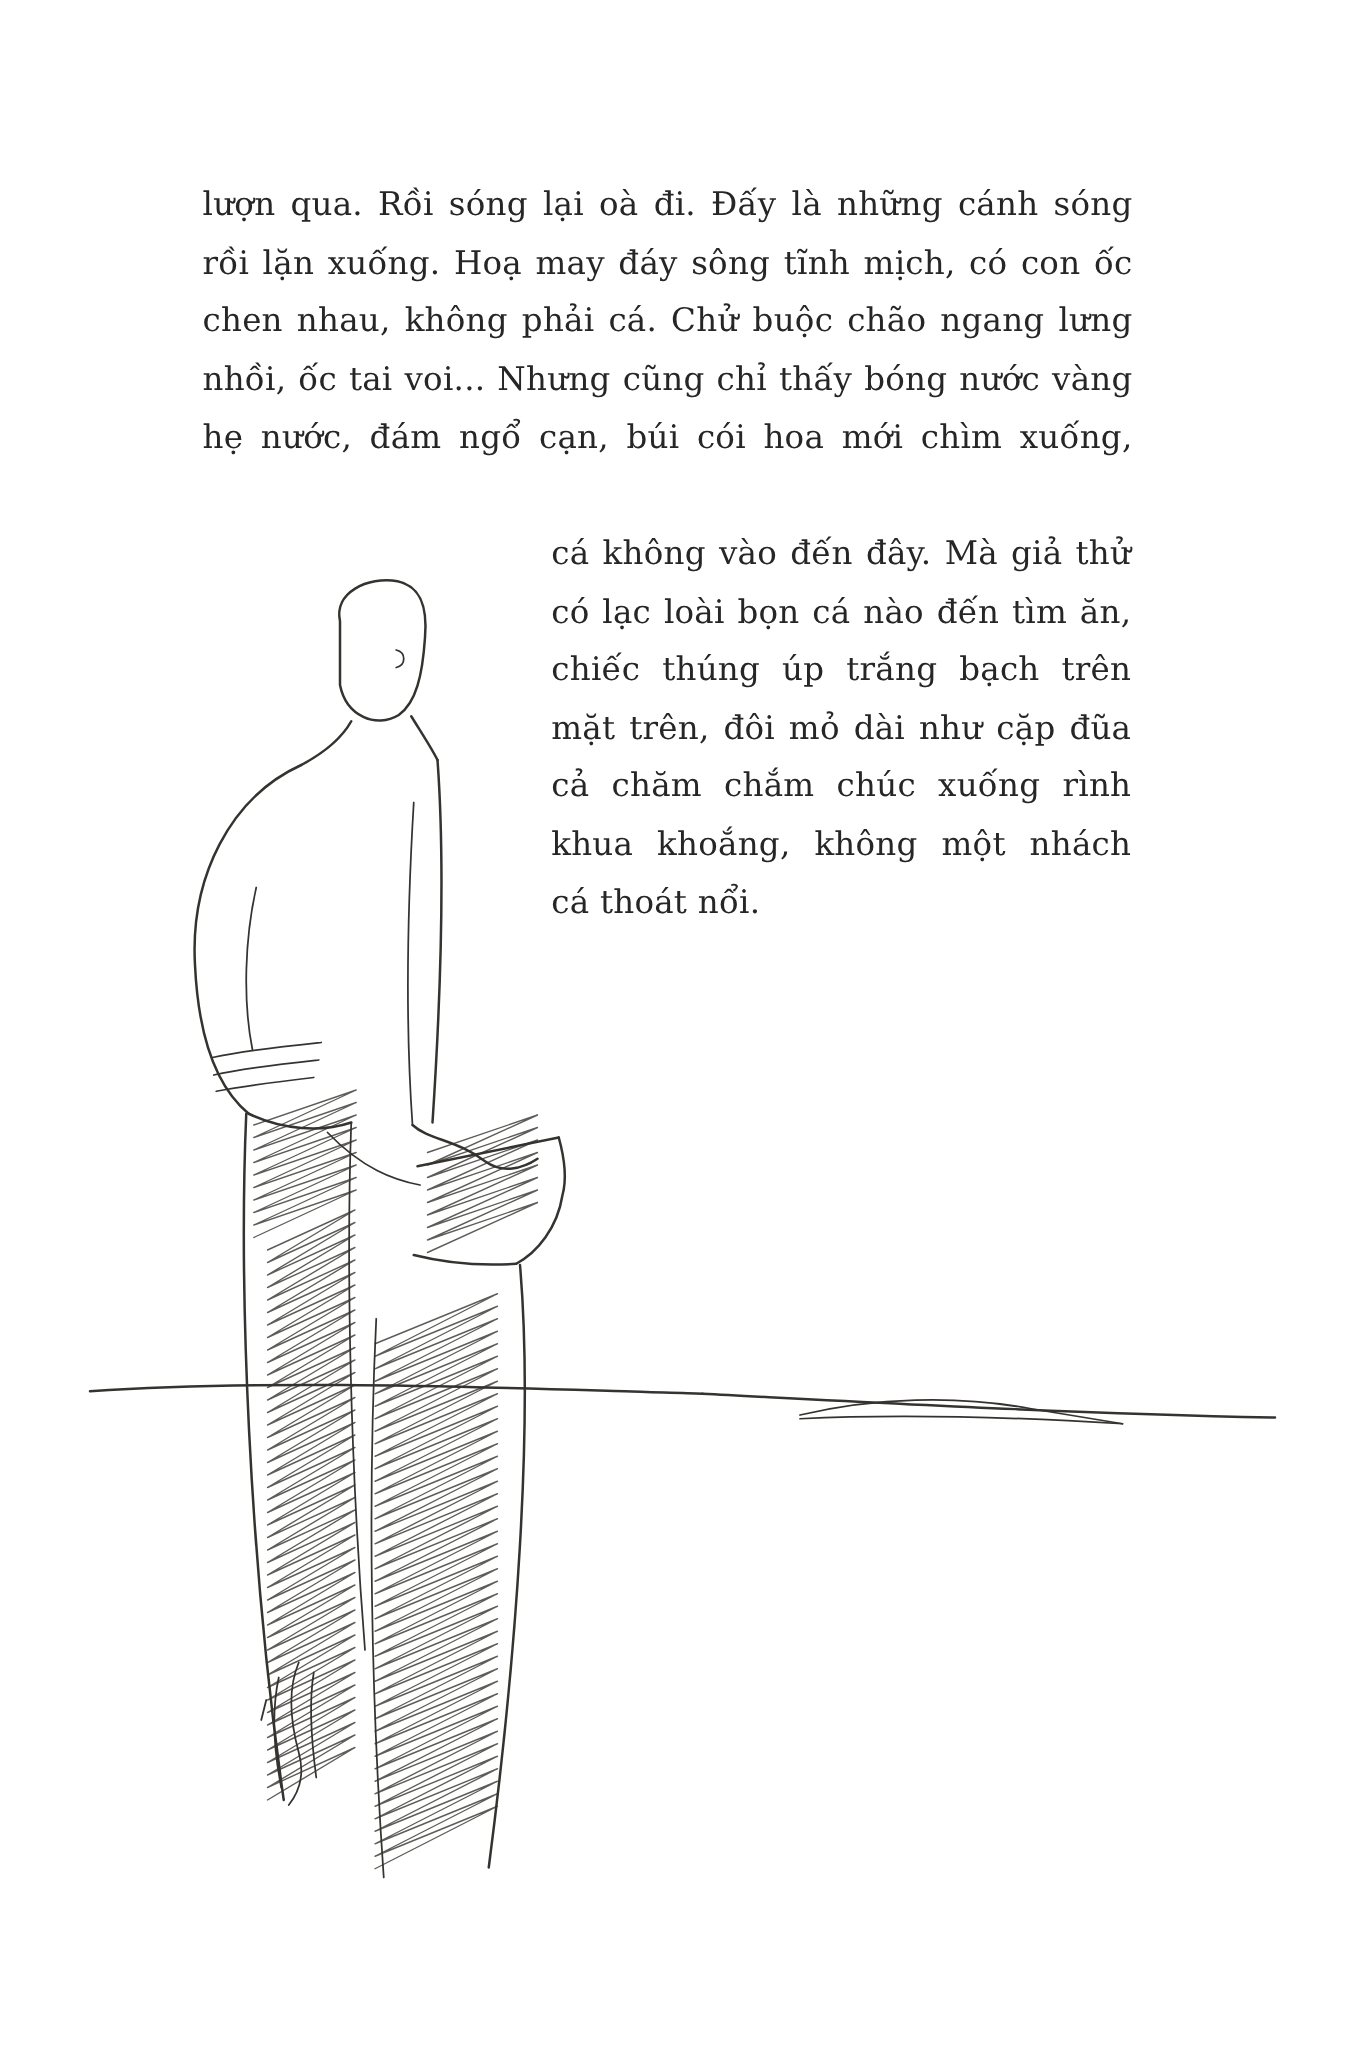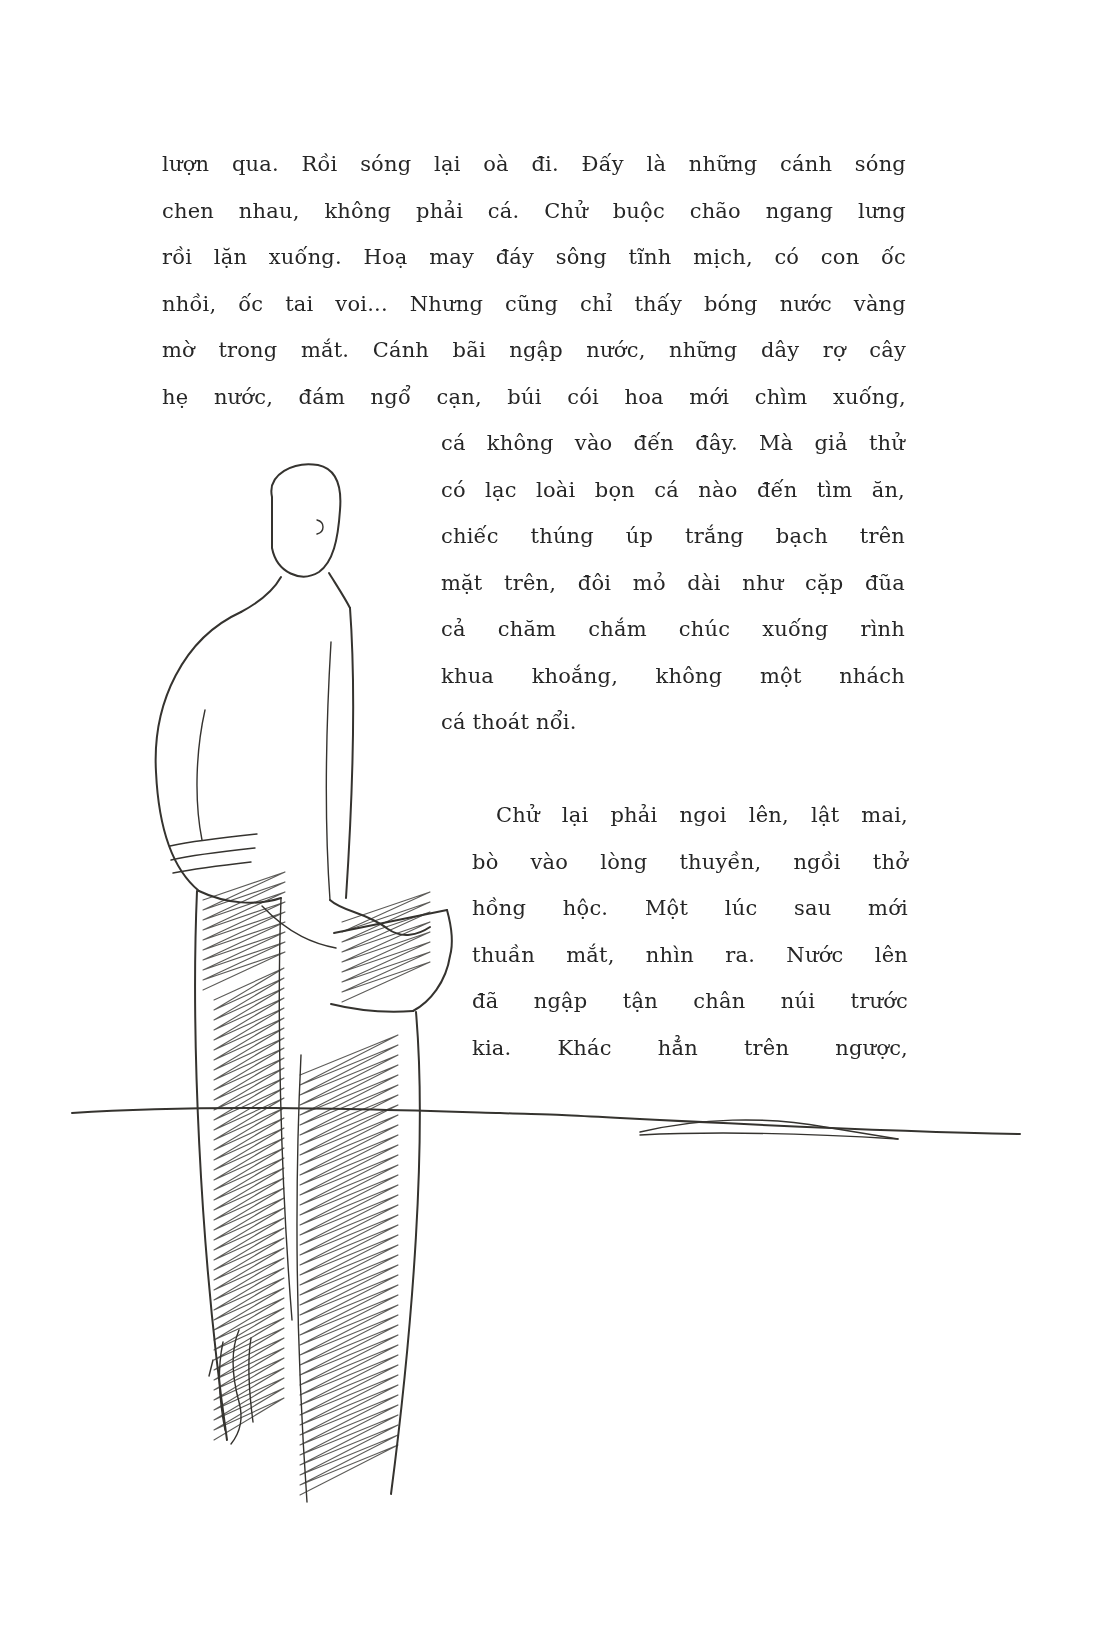--- a/index.html
+++ b/index.html
@@ -11,21 +11,21 @@
     position:relative;
     overflow:hidden;
   }
   .page{position:absolute;inset:0;background:#fff}
   .sketch{position:absolute;left:0;top:0;width:1095px;height:1646px;z-index:0}
   .sketch path{fill:none;stroke:#35332f;stroke-width:2;stroke-linecap:round;stroke-linejoin:round}
   .sketch path.hatch{stroke-width:1.1;opacity:.8}
   .sketch path.thin{stroke-width:1.4}
   .block{position:absolute;z-index:1}
   .line{
-    font-size:21px;
+    font-size:26px;
     line-height:46.5px;height:46.5px;
     text-align:justify;text-align-last:justify;
     letter-spacing:.2px;
   }
   .line.flush-left{text-align:left;text-align-last:left}
   .line.indent{text-indent:24px}
   .block1{left:162px;top:141px;width:744px}
   .block2{left:441px;top:420px;width:464px}
   .block3{left:472px;top:792px;width:436px}
 </style>
@@ -77,39 +77,30 @@
     <path class="thin" d="M213 1360 l-4 16"></path>
 
     <path class="hatch" d="M203 900 l82 -28 l-82 38 l82 -28 l-82 38 l82 -28 l-82 38 l82 -28 l-82 38 l82 -28 l-82 38 l82 -28 l-82 38 l82 -28 l-82 38 l82 -28 l-82 38 l82 -28 l-82 38"></path>
     <path class="hatch" d="M342 922 l88 -30 l-88 40 l88 -30 l-88 40 l88 -30 l-88 40 l88 -30 l-88 40 l88 -30 l-88 40 l88 -30 l-88 40 l88 -30 l-88 40 l88 -30 l-88 40"></path>
     <path class="hatch" d="M214 1000 l70 -32 l-70 42 l70 -32 l-70 42 l70 -32 l-70 42 l70 -32 l-70 42 l70 -32 l-70 42 l70 -32 l-70 42 l70 -32 l-70 42 l70 -32 l-70 42 l70 -32 l-70 42 l70 -32 l-70 42 l70 -32 l-70 42 l70 -32 l-70 42 l70 -32 l-70 42 l70 -32 l-70 42 l70 -32 l-70 42 l70 -32 l-70 42 l70 -32 l-70 42 l70 -32 l-70 42 l70 -32 l-70 42 l70 -32 l-70 42 l70 -32 l-70 42 l70 -32 l-70 42 l70 -32 l-70 42 l70 -32 l-70 42 l70 -32 l-70 42 l70 -32 l-70 42 l70 -32 l-70 42 l70 -32 l-70 42 l70 -32 l-70 42 l70 -32 l-70 42 l70 -32 l-70 42 l70 -32 l-70 42 l70 -32 l-70 42 l70 -32 l-70 42 l70 -32 l-70 42 l70 -32 l-70 42 l70 -32 l-70 42 l70 -32 l-70 42 l70 -32 l-70 42 l70 -32 l-70 42 l70 -32 l-70 42 l70 -32 l-70 42 l70 -32 l-70 42 l70 -32 l-70 42"></path>
     <path class="hatch" d="M300 1075 l98 -40 l-98 50 l98 -40 l-98 50 l98 -40 l-98 50 l98 -40 l-98 50 l98 -40 l-98 50 l98 -40 l-98 50 l98 -40 l-98 50 l98 -40 l-98 50 l98 -40 l-98 50 l98 -40 l-98 50 l98 -40 l-98 50 l98 -40 l-98 50 l98 -40 l-98 50 l98 -40 l-98 50 l98 -40 l-98 50 l98 -40 l-98 50 l98 -40 l-98 50 l98 -40 l-98 50 l98 -40 l-98 50 l98 -40 l-98 50 l98 -40 l-98 50 l98 -40 l-98 50 l98 -40 l-98 50 l98 -40 l-98 50 l98 -40 l-98 50 l98 -40 l-98 50 l98 -40 l-98 50 l98 -40 l-98 50 l98 -40 l-98 50 l98 -40 l-98 50 l98 -40 l-98 50 l98 -40 l-98 50 l98 -40 l-98 50 l98 -40 l-98 50 l98 -40 l-98 50 l98 -40 l-98 50 l98 -40 l-98 50 l98 -40 l-98 50 l98 -40 l-98 50 l98 -40 l-98 50 l98 -40 l-98 50 l98 -40 l-98 50"></path>
   </svg>
 
   <div class="block block1">
     <div class="line">lượn qua. Rồi sóng lại oà đi. Đấy là những cánh sóng</div>
+    <div class="line">rồi lặn xuống. Hoạ may đáy sông tĩnh mịch, có con ốc</div>
     <div class="line">chen nhau, không phải cá. Chử buộc chão ngang lưng</div>
-    <div class="line">rồi lặn xuống. Hoạ may đáy sông tĩnh mịch, có con ốc</div>
     <div class="line">nhồi, ốc tai voi... Nhưng cũng chỉ thấy bóng nước vàng</div>
-    <div class="line">mờ trong mắt. Cánh bãi ngập nước, những dây rợ cây</div>
     <div class="line">hẹ nước, đám ngổ cạn, búi cói hoa mới chìm xuống,</div>
   </div>
 
   <div class="block block2">
     <div class="line">cá không vào đến đây. Mà giả thử</div>
     <div class="line">có lạc loài bọn cá nào đến tìm ăn,</div>
     <div class="line">chiếc thúng úp trắng bạch trên</div>
     <div class="line">mặt trên, đôi mỏ dài như cặp đũa</div>
     <div class="line">cả chăm chắm chúc xuống rình</div>
     <div class="line">khua khoắng, không một nhách</div>
     <div class="line flush-left">cá thoát nổi.</div>
   </div>
 
-  <div class="block block3">
-    <div class="line indent">Chử lại phải ngoi lên, lật mai,</div>
-    <div class="line">bò vào lòng thuyền, ngồi thở</div>
-    <div class="line">hồng hộc. Một lúc sau mới</div>
-    <div class="line">thuần mắt, nhìn ra. Nước lên</div>
-    <div class="line">đã ngập tận chân núi trước</div>
-    <div class="line">kia. Khác hẳn trên ngược,</div>
-  </div>
 
 </div>
 
 </body></html>

